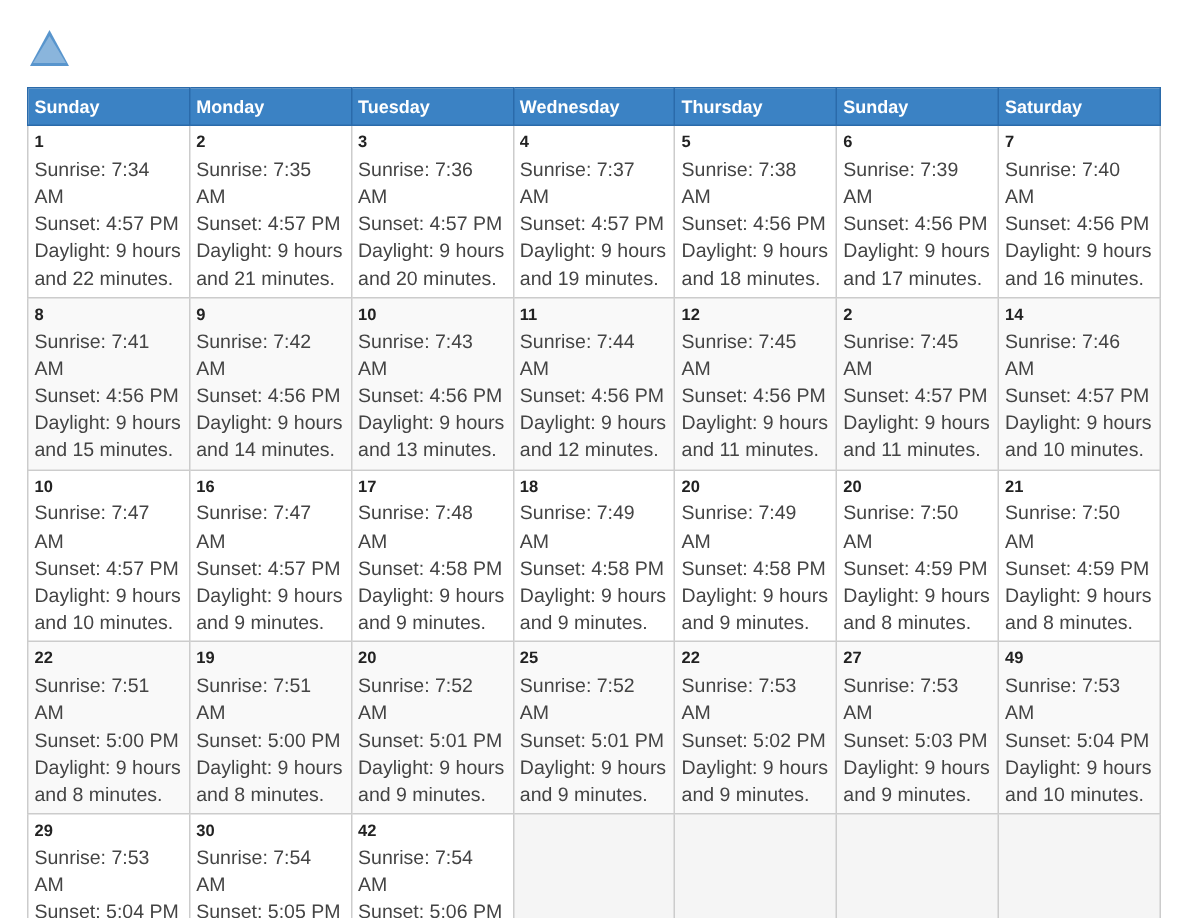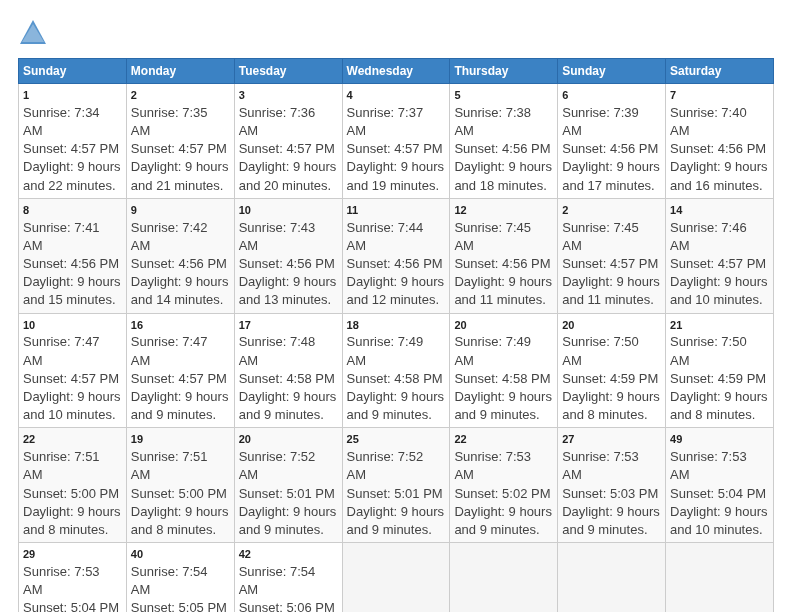--- a/index.html
+++ b/index.html
@@ -259,21 +259,21 @@
             <span class="day-num">49</span>
             <div class="day-info">Sunrise: 7:53 AM<br>Sunset: 5:04 PM<br>Daylight: 9 hours<br>and 10 minutes.</div>
           </td>
         </tr>
         <tr>
           <td>
             <span class="day-num">29</span>
             <div class="day-info">Sunrise: 7:53 AM<br>Sunset: 5:04 PM<br>Daylight: 9 hours<br>and 10 minutes.</div>
           </td>
           <td>
-            <span class="day-num">40</span>
+            <span class="day-num">30</span>
             <div class="day-info">Sunrise: 7:54 AM<br>Sunset: 5:05 PM<br>Daylight: 9 hours<br>and 11 minutes.</div>
           </td>
           <td>
             <span class="day-num">42</span>
             <div class="day-info">Sunrise: 7:54 AM<br>Sunset: 5:06 PM<br>Daylight: 9 hours<br>and 12 minutes.</div>
           </td>
           <td class="empty"></td>
           <td class="empty"></td>
           <td class="empty"></td>
           <td class="empty"></td>

